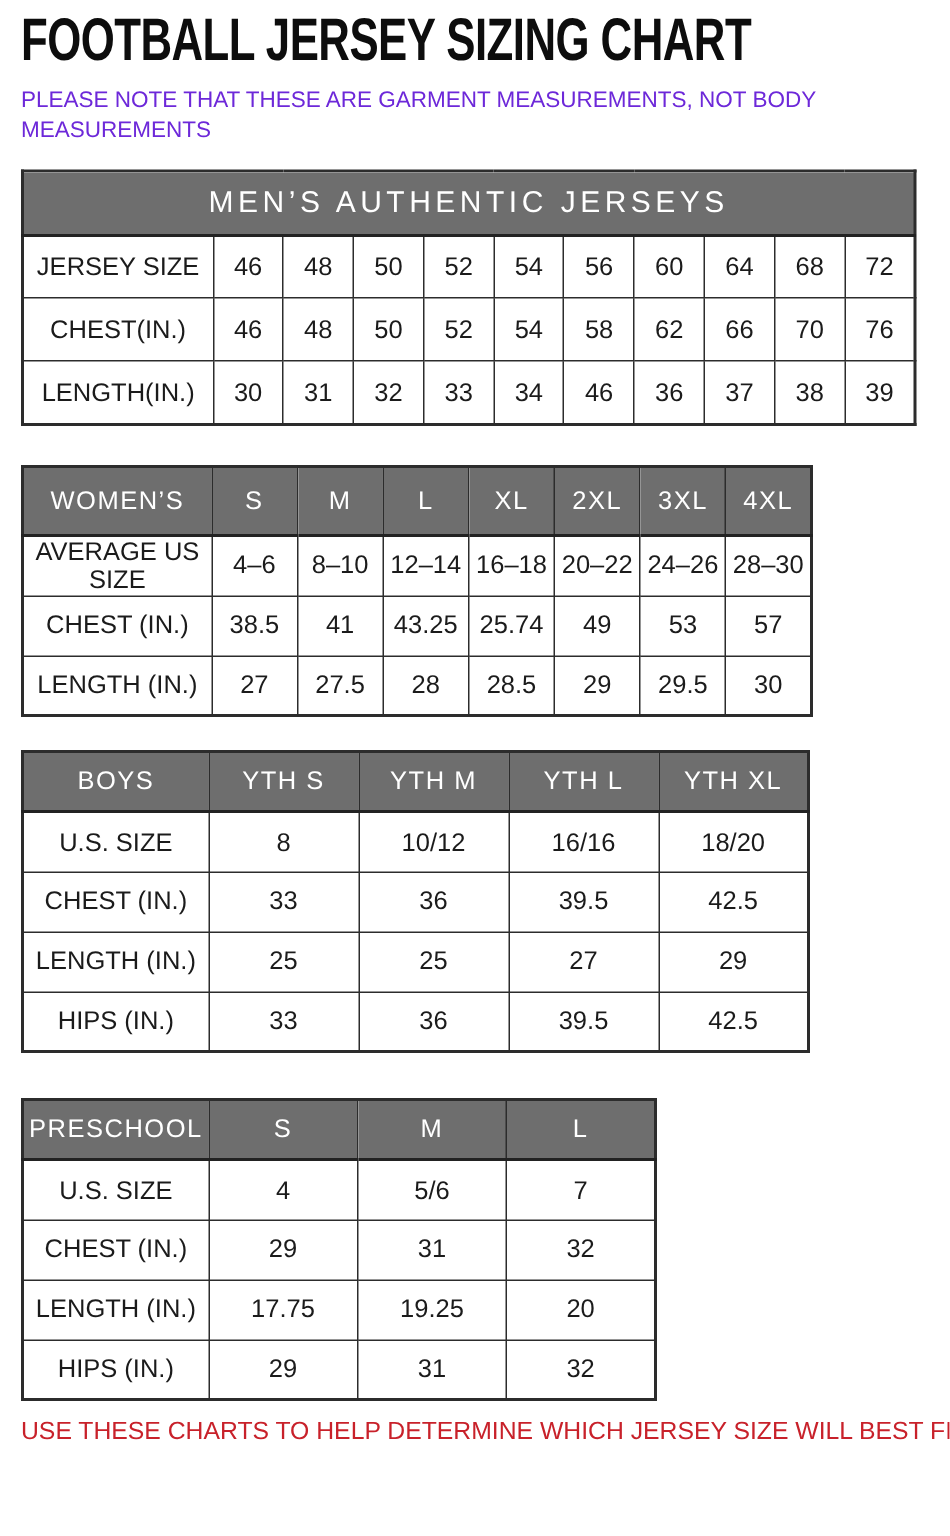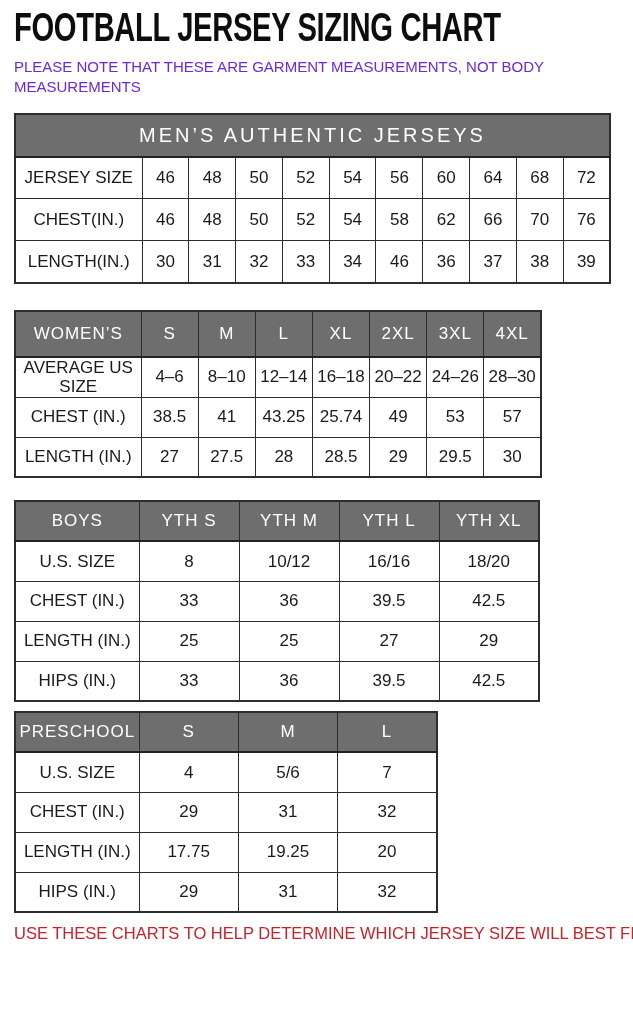--- a/index.html
+++ b/index.html
@@ -73,21 +73,21 @@
   table.womens    { width: 528px; margin-top: 26px; border-radius: 24px; }
   table.womens    tr { height: 40px; }
   table.womens    tr.head-row { height: 37px; }
   table.womens    tbody tr:first-child { height: 46px; }
   table.womens    col:first-child { width: 126px; }
 
   table.boys      { width: 526px; margin-top: 22px; }
   table.boys      tr { height: 40px; }
   table.boys      col:first-child { width: 124px; }
 
-  table.preschool { width: 424px; margin-top: 9px; }
+  table.preschool { width: 424px; margin-top: 30px; }
   table.preschool tr { height: 40px; }
   table.preschool col:first-child { width: 124px; }
 
   
   .footer {
     margin: 11px 0 0 0;
     font-size: 16.5px;
     color: #c8212a;
     white-space: nowrap;
   }

